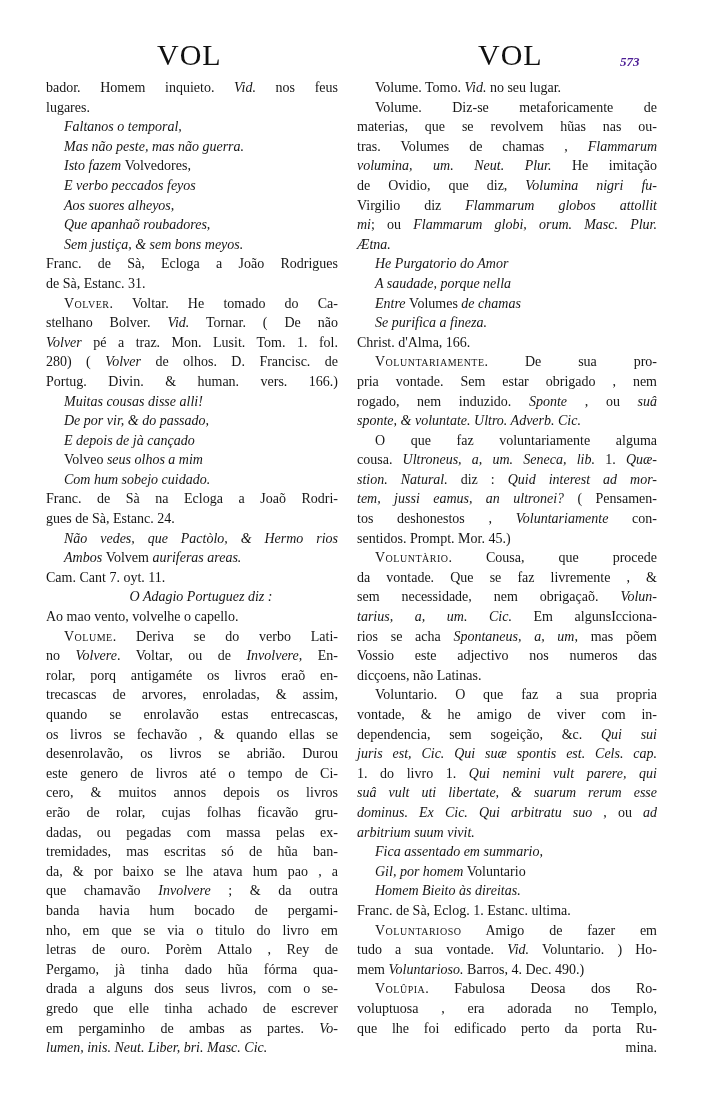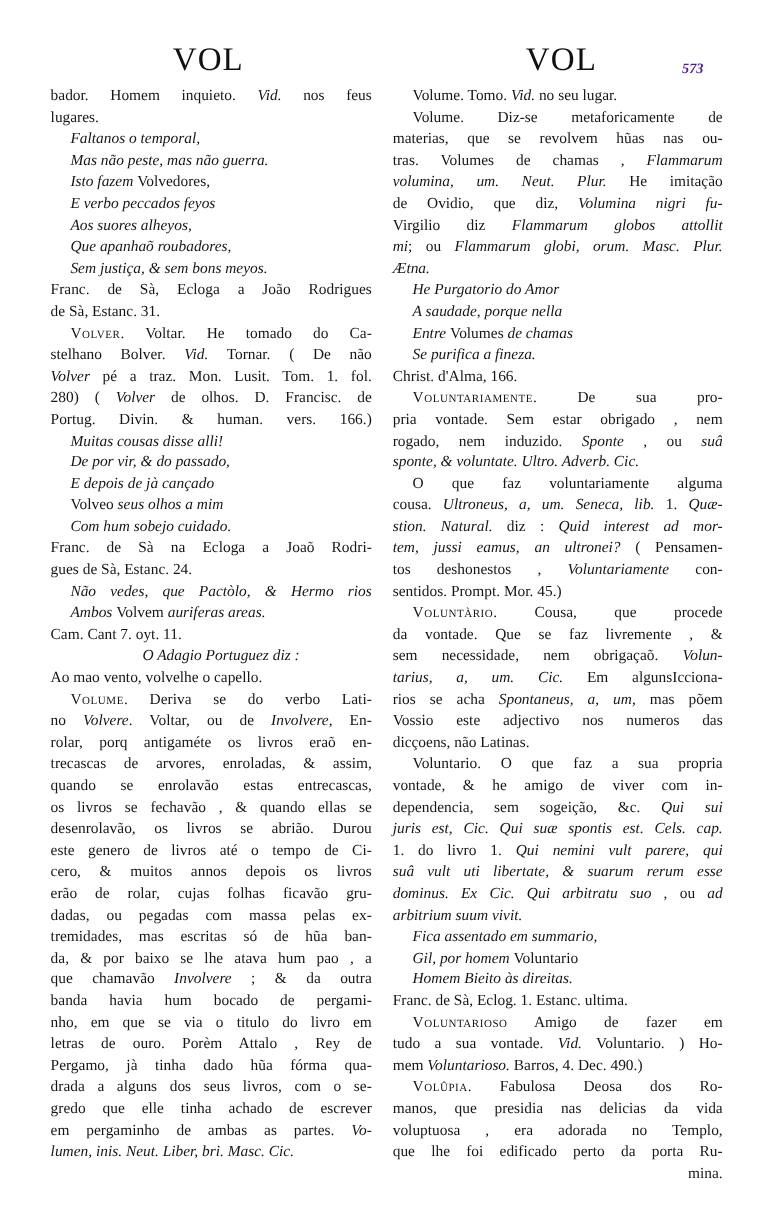--- a/index.html
+++ b/index.html
@@ -125,18 +125,17 @@
       <div class="line "><span class="it">dominus. Ex Cic. Qui arbitratu suo</span><span class=""> , ou </span><span class="it">ad</span></div>
       <div class="line noj"><span class="it">arbitrium suum vivit.</span></div>
       <div class="line ind1 noj"><span class="it">Fica assentado em summario,</span></div>
       <div class="line ind1 noj"><span class="it">Gil, por homem </span><span class="">Voluntario</span></div>
       <div class="line ind1 noj"><span class="it">Homem Bieito às direitas.</span></div>
       <div class="line noj"><span class="">Franc. de Sà, Eclog. 1. Estanc. ultima.</span></div>
       <div class="line ind1"><span class="sc">Voluntarioso</span><span class=""> Amigo de fazer em</span></div>
       <div class="line "><span class="">tudo a sua vontade. </span><span class="it">Vid.</span><span class=""> Voluntario. ) Ho-</span></div>
       <div class="line noj"><span class="">mem </span><span class="it">Voluntarioso.</span><span class=""> Barros, 4. Dec. 490.)</span></div>
       <div class="line ind1"><span class="sc">Volûpia</span><span class="">. Fabulosa Deosa dos Ro-</span></div>
-      <div class="line "><span class="">manos, que presidia nas delicias da vida</span></div>
       <div class="line "><span class="">voluptuosa , era adorada no Templo,</span></div>
       <div class="line "><span class="">que lhe foi edificado perto da porta Ru-</span></div>
       <div class="line right"><span class="">mina.</span></div>
     </div>
 </div>
 
 </body></html>

